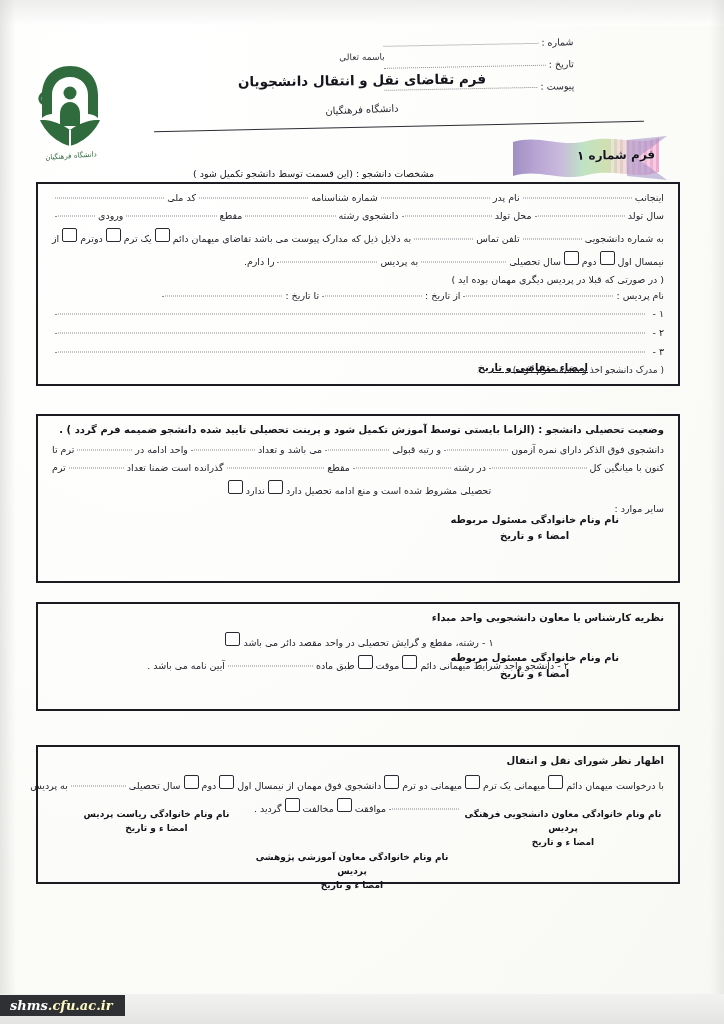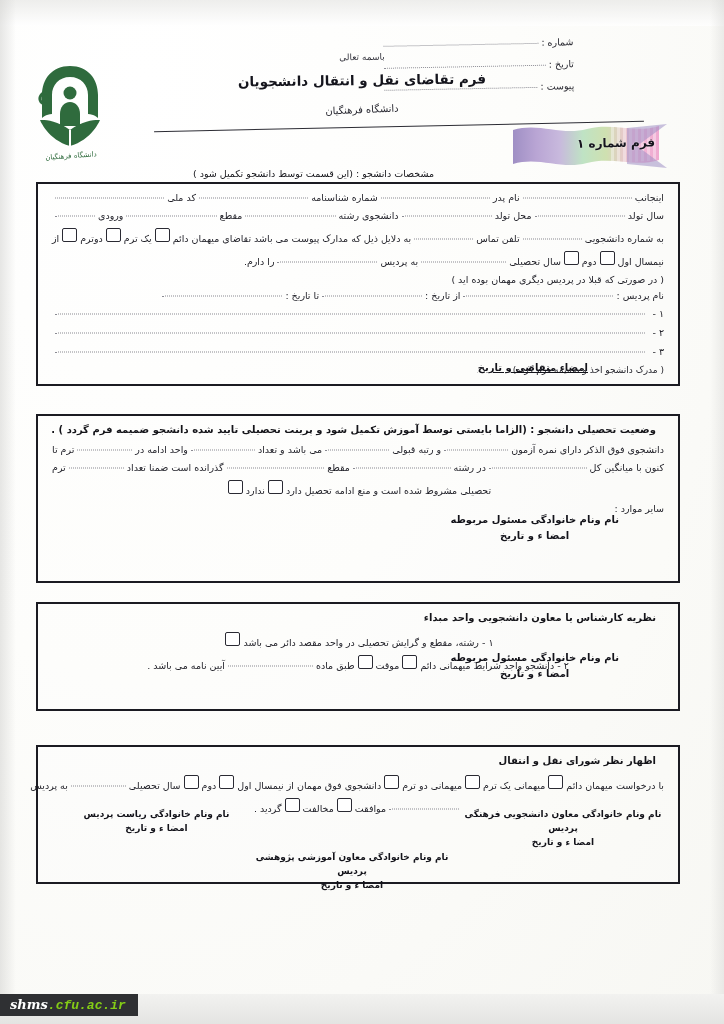--- a/index.html
+++ b/index.html
@@ -73,40 +73,40 @@
   
   .logo{position:absolute;top:38px;left:30px;width:80px;height:96px;}
   .logo svg{width:100%;height:100%;}
   .logo-caption{
     position:absolute;bottom:-2px;left:2px;width:78px;text-align:center;
     font-family:"DejaVu Serif", serif;font-size:7px;color:#2f6b3d;
     transform:rotate(-4deg);
   }
 
   
-  .pennant{position:absolute;top:96px;right:55px;width:160px;height:52px;}
+  .pennant{position:absolute;top:108px;right:55px;width:160px;height:52px;}
   .pennant svg{width:100%;height:100%;display:block;}
   .pennant-text{
     position:absolute;top:16px;right:14px;
     font-size:12px;font-weight:bold;color:#16161e;
     text-shadow:0 0 2px rgba(255,255,255,.6);
     transform:rotate(-1deg);
   }
 
   
   .section{
     position:absolute;left:36px;right:44px;
     border:2.2px solid #1b1b22;
     background:rgba(255,255,255,.2);
   }
   .sec-title{
     position:absolute;font-size:10px;font-weight:bold;color:#141419;
     white-space:nowrap;
   }
-  .sec-title.inside{position:static;margin:0 8px 4px 0;}
+  .sec-title.inside{position:static;margin:0 0 4px 0;}
   .sec-title-above{
     position:absolute;font-size:9.5px;font-weight:normal;color:#141419;
     white-space:nowrap;
   }
   .sec-body{padding:8px 14px 10px 14px;}
 
   .line{
     display:flex;align-items:baseline;
     font-size:9.5px;color:#1d1d25;
     margin-bottom:7px;
@@ -152,21 +152,21 @@
     position:absolute;left:0;bottom:0;width:100%;height:30px;
     background:linear-gradient(to bottom,#f2f2f0,#e4e4e2);
   }
   .footer-url{
     position:absolute;left:0;bottom:8px;
     background:#2f3033;color:#ffffff;
     font-family:"DejaVu Serif", serif;font-style:italic;font-weight:bold;
     font-size:13px;padding:3px 12px 3px 10px;
     direction:ltr;
   }
-  .footer-url .o{color:#84cc16;font-family:Liberation Mono, monospace;}
+  .footer-url .o{color:#fef9c3;}
 </style>
 </head>
 <body>
 
 <div class="paper"></div>
 <div class="scan-shadow-top"></div>
 <div class="scan-shadow-left"></div>
 <div class="scan-shadow-right"></div>
 
 <div class="header">

